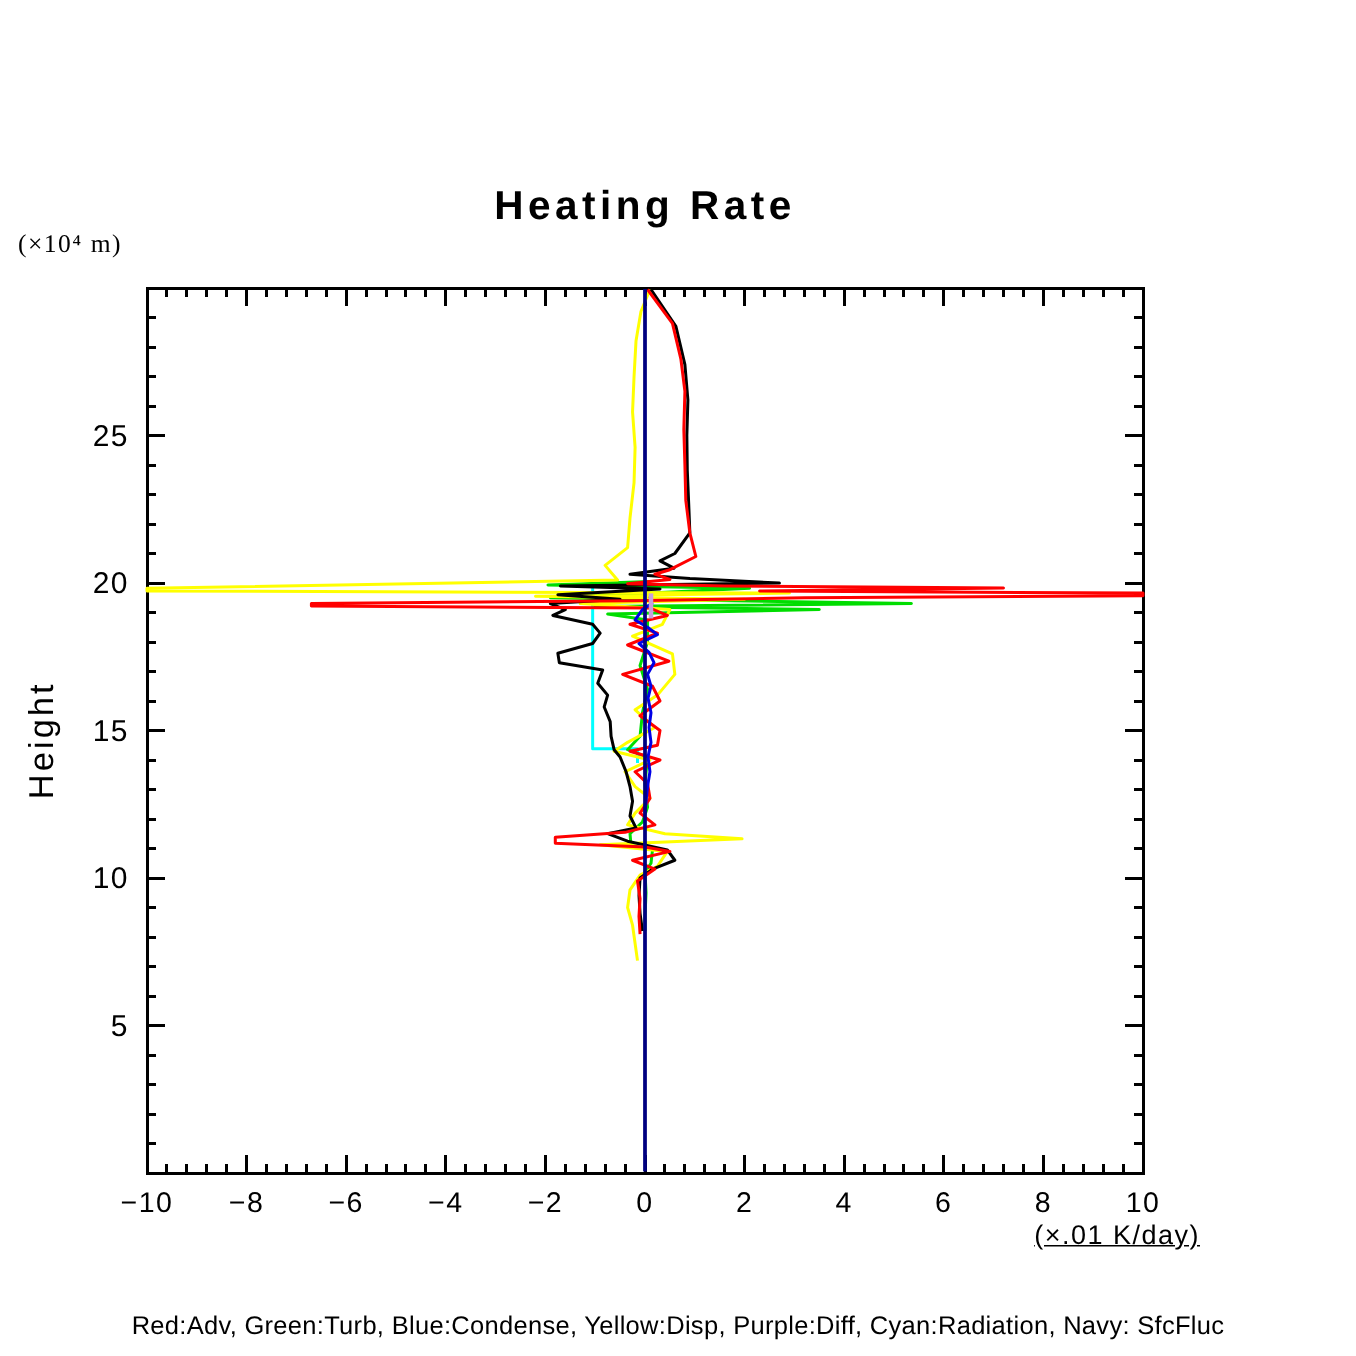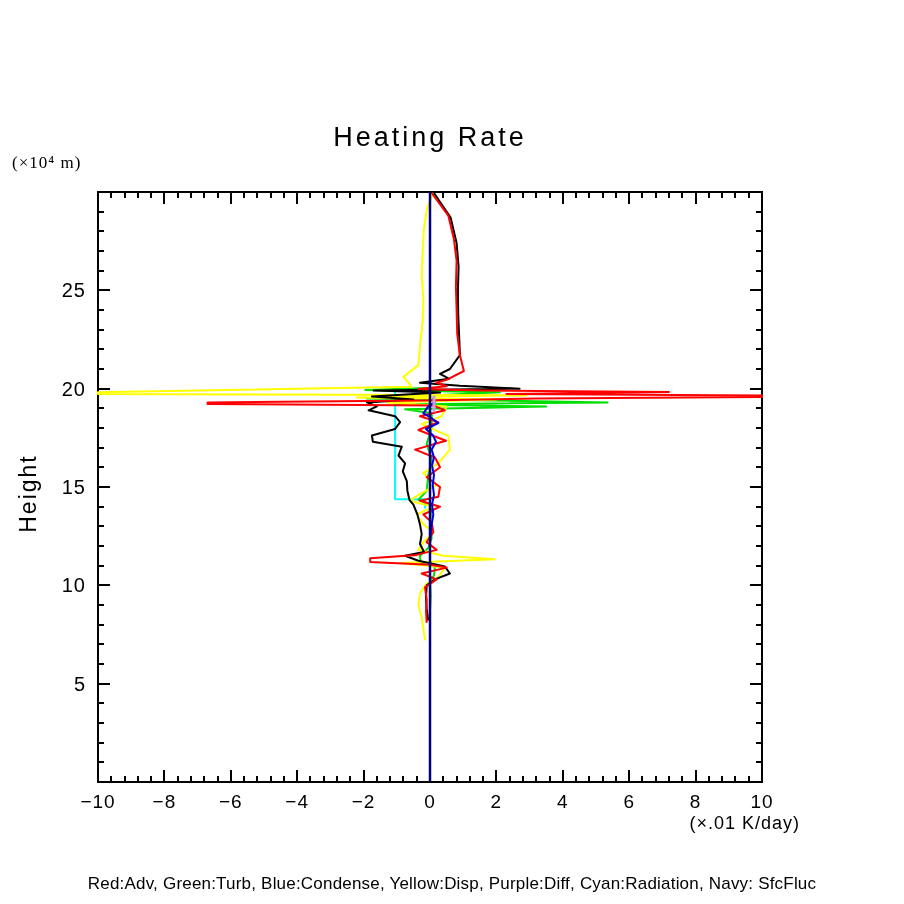--- a/index.html
+++ b/index.html
@@ -1,24 +1,24 @@
 <!DOCTYPE html>
 <html><head>
 <meta charset="utf-8">
 <style>
   html,body{margin:0;padding:0;background:#ffffff;}
   .page{position:relative;width:904px;height:904px;background:#ffffff;overflow:hidden;
         font-family:"Liberation Sans","DejaVu Sans",sans-serif;color:#000;}
   .title{position:absolute;left:98px;top:122px;width:664px;text-align:center;
-         font-size:27px;letter-spacing:3px;font-weight:400;}
+         font-size:27px;letter-spacing:3px;font-weight:700;}
   .y-unit{position:absolute;left:12px;top:153px;font-size:17px;letter-spacing:1px;font-family:Liberation Serif, serif;}
   .height-label{position:absolute;left:-62px;top:480px;width:180px;text-align:center;
          font-size:23px;letter-spacing:2px;transform:rotate(-90deg);}
   .x-unit{position:absolute;left:600px;top:813px;width:200px;text-align:right;
-         font-size:18px;letter-spacing:1px;}
+         font-size:18px;letter-spacing:1px;text-decoration:underline;}
   .legend-line{position:absolute;left:0;top:874px;width:904px;text-align:center;
          font-size:17px;letter-spacing:0.2px;white-space:nowrap;}
   svg{position:absolute;left:0;top:0;}
   svg text{font-family:"Liberation Sans","DejaVu Sans",sans-serif;fill:#000;}
 </style>
 </head>
 <body>
 
 <div class="page">
   <div class="title">Heating Rate</div>

